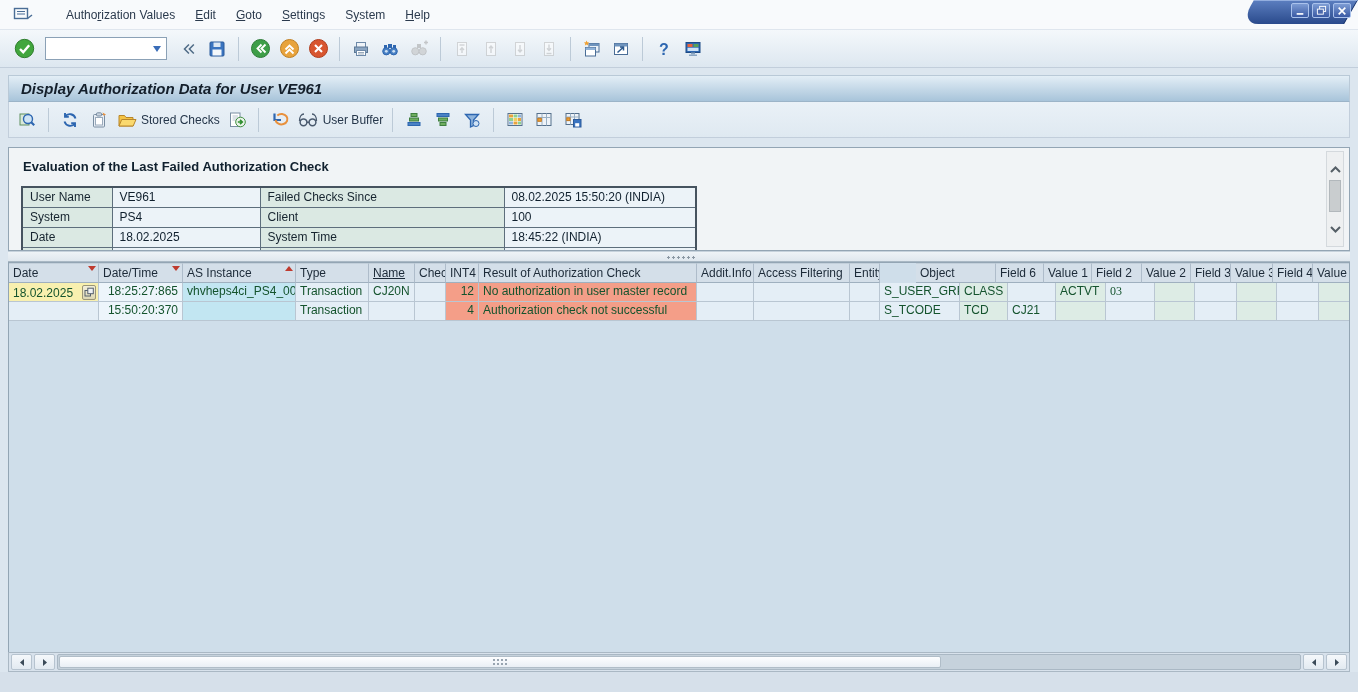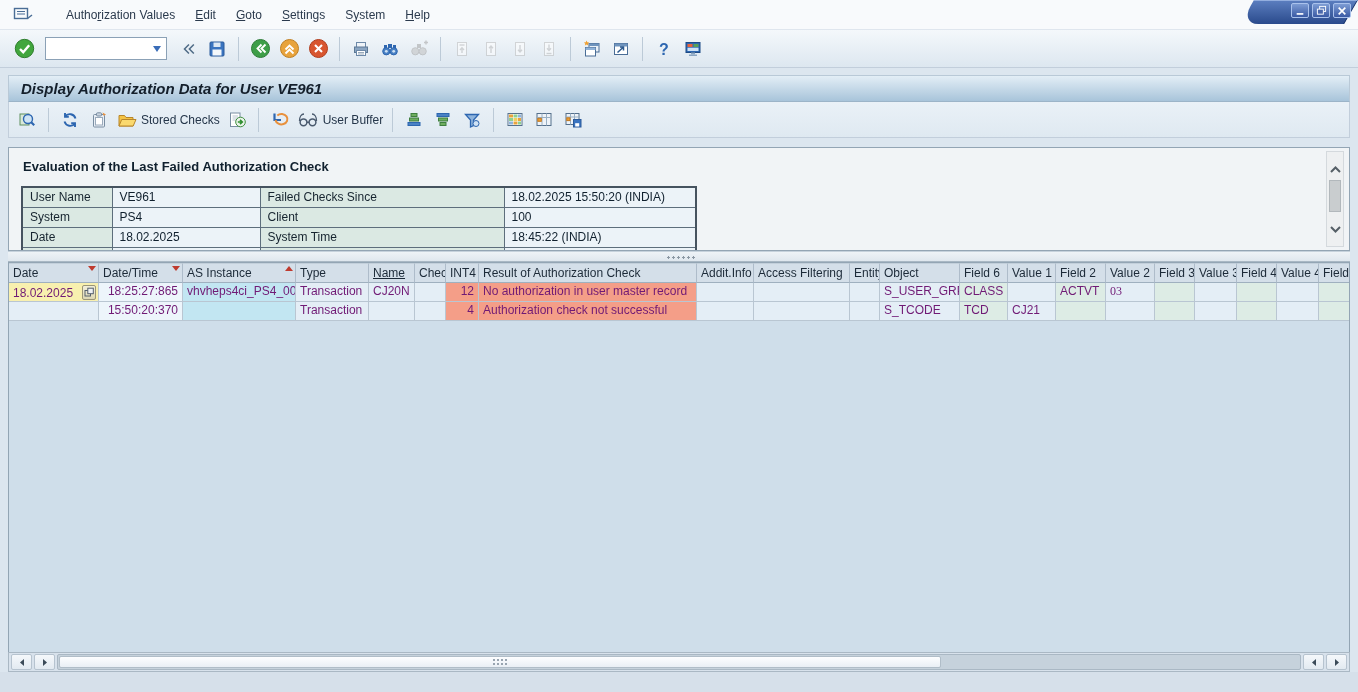--- a/index.html
+++ b/index.html
@@ -50,21 +50,21 @@
 
   
   .splitter{height:11px;margin:0 8px;background:linear-gradient(#eef3f7,#dfe7ee);border-top:1px solid #c6d2dc;border-bottom:1px solid #a9b8c4;position:relative}
   .split-grip{position:absolute;left:49%;top:3px;width:30px;height:5px;background:radial-gradient(circle,#8a97a3 1.1px,transparent 1.3px);background-size:5px 5px}
 
   
   .grid-region{position:relative;height:390px;margin:0 8px;background:#cfdeea;border:1px solid #93a5b4;border-bottom:none;overflow:hidden}
   .grid-table{position:absolute;left:0;top:0}
   .grow{display:flex}
   .gh{flex:none;background:#d4dfe9;border-right:1px solid #aebcca;border-bottom:1px solid #9fb0bf;border-top:1px solid #c3d0db;height:20px;padding:2px 4px 0 4px;position:relative;white-space:nowrap;overflow:hidden;color:#1c2a38;cursor:default}
-  .gc{flex:none;height:19px;border-right:1px solid #b9c6d2;border-bottom:1px solid #b9c6d2;padding:1px 4px 0 4px;white-space:nowrap;overflow:hidden;background:#e4eef6;color:#701a75;cursor:default}
+  .gc{flex:none;height:19px;border-right:1px solid #b9c6d2;border-bottom:1px solid #b9c6d2;padding:1px 4px 0 4px;white-space:nowrap;overflow:hidden;background:#e4eef6;color:#14532d;cursor:default}
   .gc.dt{background:#edf5fb;text-align:right}
   .gc.cyan{background:var(--c-cyan)}
   .gc.salmon{background:var(--c-salmon)}
   .gc.green{background:var(--c-green)}
   .gc.num{text-align:right}
   .gc.yellow{background:var(--c-yellow);position:relative;display:flex;align-items:center;justify-content:space-between;padding-right:2px}
   .dd-btn{width:14px;height:15px;background:linear-gradient(#f2efda,#ddd8b4);border:1px solid #9a9578;border-radius:2px;display:inline-flex;align-items:center;justify-content:center;cursor:default}
   .focus-corners{position:absolute;left:-1px;right:-1px;top:-2px;bottom:-2px;pointer-events:none;background-repeat:no-repeat;background-image:
     linear-gradient(#c03028,#c03028),linear-gradient(#c03028,#c03028),
     linear-gradient(#c03028,#c03028),linear-gradient(#c03028,#c03028),
@@ -382,21 +382,21 @@
           <col style="width:90px">
           <col style="width:148px">
           <col style="width:244px">
           <col style="width:192px">
         </colgroup>
       <tbody id="eval-body">
           <tr>
             <td class="ev-label">User Name</td>
             <td class="ev-value">VE961</td>
             <td class="ev-label">Failed Checks Since</td>
-            <td class="ev-value">18.02.2025 15:50:20 (INDIA)</td>
+            <td class="ev-value">08.02.2025 15:50:20 (INDIA)</td>
           </tr>
           <tr>
             <td class="ev-label">System</td>
             <td class="ev-value">PS4</td>
             <td class="ev-label">Client</td>
             <td class="ev-value">100</td>
           </tr>
           <tr>
             <td class="ev-label">Date</td>
             <td class="ev-value">18.02.2025</td>
@@ -440,21 +440,21 @@
           <div class="gh" style="width: 84px;">Date/Time<span class="sortmark desc"></span></div>
           <div class="gh" style="width: 113px;">AS Instance<span class="sortmark asc"></span></div>
           <div class="gh" style="width: 73px;">Type</div>
           <div class="gh" style="width: 46px; text-decoration: underline;">Name</div>
           <div class="gh" style="width: 31px;">Check</div>
           <div class="gh" style="width: 33px;">INT4</div>
           <div class="gh" style="width: 218px;">Result of Authorization Check</div>
           <div class="gh" style="width: 57px;">Addit.Info</div>
           <div class="gh" style="width: 96px;">Access Filtering</div>
           <div class="gh" style="width: 30px;">Entity</div>
-          <div class="gh" style="width: 80px;">Object</div>
+          <div class="gh" style="width: 80px; margin-left: 36px;">Object</div>
           <div class="gh" style="width: 48px;">Field 6</div>
           <div class="gh" style="width: 48px;">Value 1</div>
           <div class="gh" style="width: 50px;">Field 2</div>
           <div class="gh" style="width: 49px;">Value 2</div>
           <div class="gh" style="width: 40px;">Field 3</div>
           <div class="gh" style="width: 42px;">Value 3</div>
           <div class="gh" style="width: 40px;">Field 4</div>
           <div class="gh" style="width: 42px;">Value 4</div>
           <div class="gh" style="width: 42px;">Field 5</div>
         </div>

